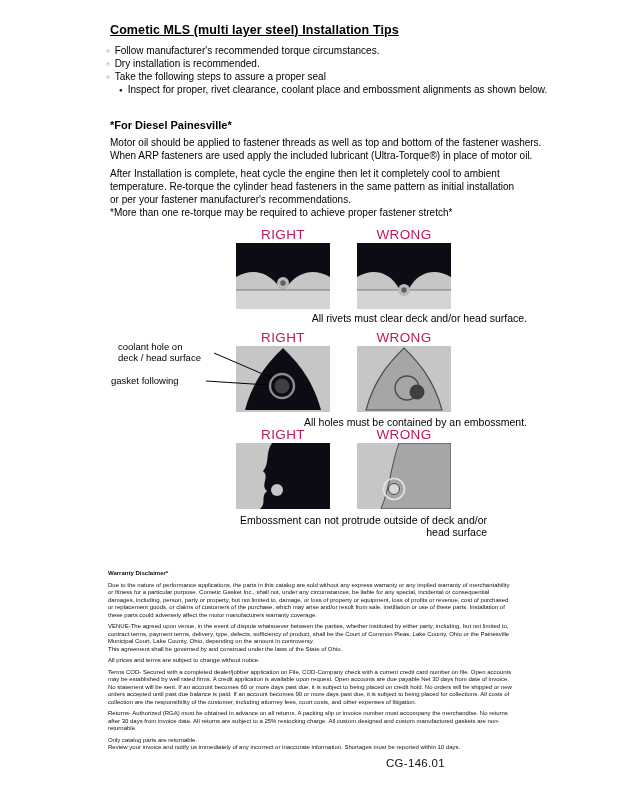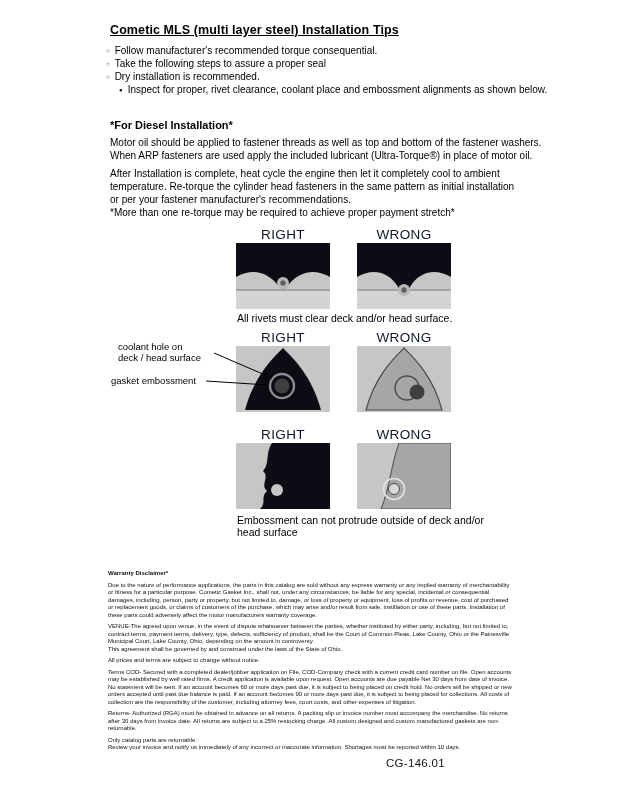--- a/index.html
+++ b/index.html
@@ -14,65 +14,65 @@
     text-decoration:underline; letter-spacing:0.1px;
   }
   .bullets { left:106px; top:44px; font-size:10px; }
   .bullet { display:flex; gap:5px; line-height:13px; align-items:flex-start; }
   .bullet::before { content:"○"; font-size:6px; line-height:13px; transform:translateY(0.5px); }
   .bullet.sub { margin-left:13px; }
   .bullet.sub::before { content:"●"; font-size:6px; }
   .heading { left:110px; top:119px; font-size:11px; font-weight:bold; }
   .para { left:110px; width:505px; font-size:10px; line-height:13px; white-space:pre-line; }
   .p1 { top:136px; } .p2 { top:167px; } .p3 { top:206px; }
-  .fig-label { width:94px; text-align:center; font-size:13.5px; color:#0f172a; letter-spacing:0.4px; }
+  .fig-label { width:94px; text-align:center; font-size:13.5px; color:#be185d; letter-spacing:0.4px; }
   .col-right { left:236px; } .col-wrong { left:357px; }
   .row1-lab { top:227px; } .row2-lab { top:330px; } .row3-lab { top:427px; }
   .panel { width:94px; height:66px; }
   .row1-pan { top:243px; } .row2-pan { top:346px; } .row3-pan { top:443px; }
-  .caption { left:237px; font-size:10.5px; line-height:12px; width:290px; }
+  .caption { left:237px; font-size:10.5px; line-height:12px; width:290px;text-align:right; }
   .cap1 { top:312px; } .cap2 { top:416px; } .cap3 { top:514px; width:250px; }
   .callout { font-size:9.5px; line-height:11px; width:94px; }
   .co1 { left:118px; top:341px; } .co2 { left:111px; top:375px; }
   .overlay { left:0; top:0; pointer-events:none; }
   .legal { left:108px; top:570px; width:404px; font-size:6px; line-height:7.5px; color:#111; }
   .legal .lg-head { font-weight:bold; margin-bottom:4px; }
   .legal p { margin-bottom:4px; }
   .legal p.tight { margin-bottom:0; }
   .docnum { left:386px; top:757px; font-size:11.5px; letter-spacing:0.3px; color:#111; }
 </style>
 </head>
 <body>
 
 <div class="page">
 
   <div class="abs title">Cometic MLS (multi layer steel) Installation Tips</div>
 
   <div class="abs bullets">
     <div class="bullet">
-        <span>Follow manufacturer's recommended torque consequential.</span>
+        <span>Follow manufacturer's recommended torque circumstances.</span>
+      </div>
+    <div class="bullet">
+        <span>Dry installation is recommended.</span>
       </div>
     <div class="bullet">
         <span>Take the following steps to assure a proper seal</span>
-      </div>
-    <div class="bullet">
-        <span>Dry installation is recommended.</span>
       </div>
     <div class="bullet sub">
         <span>Inspect for proper, rivet clearance, coolant place and embossment alignments as shown below.</span>
       </div>
   </div>
 
-  <div class="abs heading">*For Diesel Installation*</div>
+  <div class="abs heading">*For Diesel Painesville*</div>
   <div class="abs para p2">After Installation is complete, heat cycle the engine then let it completely cool to ambient
 temperature. Re-torque the cylinder head fasteners in the same pattern as initial installation
 or per your fastener manufacturer's recommendations.</div>
   <div class="abs para p1">Motor oil should be applied to fastener threads as well as top and bottom of the fastener washers.
 When ARP fasteners are used apply the included lubricant (Ultra-Torque®) in place of motor oil.</div>
-  <div class="abs para p3">*More than one re-torque may be required to achieve proper payment stretch*</div>
+  <div class="abs para p3">*More than one re-torque may be required to achieve proper fastener stretch*</div>
 
   <div class="abs fig-label col-right row1-lab">RIGHT</div>
   <div class="abs fig-label col-wrong row1-lab">WRONG</div>
   <svg class="abs panel col-right row1-pan" viewBox="0 0 94 66">
     <rect width="94" height="66" fill="#c6c6c6"></rect>
     <rect y="47" width="94" height="19" fill="#d4d4d4"></rect>
     <line x1="0" y1="47" x2="94" y2="47" stroke="#7a7a7a" stroke-width="1"></line>
     <path d="M0 0 H94 V34 C78 25 64 29 54 40 C51 43.5 49.5 45.5 47 45.5 C44.5 45.5 43 43.5 40 40 C30 29 16 25 0 34 Z" fill="#0c0c15"></path>
     <circle cx="47" cy="40" r="6" fill="#b9b9b9"></circle>
     <circle cx="47" cy="40" r="2.7" fill="#5f5f5f"></circle>
@@ -86,37 +86,38 @@
     <circle cx="47" cy="47" r="2.7" fill="#5f5f5f"></circle>
   </svg>
   <div class="abs caption cap1">All rivets must clear deck and/or head surface.</div>
 
   <div class="abs fig-label col-right row2-lab">RIGHT</div>
   <div class="abs fig-label col-wrong row2-lab">WRONG</div>
   <div class="abs callout co1">
     <div>coolant hole on</div>
     <div>deck / head surface</div>
   </div>
-  <div class="abs callout co2">gasket embossment</div>
+  <div class="abs callout co2">gasket following</div>
   <svg class="abs panel col-right row2-pan" viewBox="0 0 94 66">
     <rect width="94" height="66" fill="#c6c6c6"></rect>
     <path d="M47 2 C57 12 76 30 85 64 L9 64 C18 30 37 12 47 2 Z" fill="#0c0c15"></path>
     <circle cx="46" cy="40" r="12" fill="none" stroke="#8d8d8d" stroke-width="2.4"></circle>
     <circle cx="46" cy="40" r="7.5" fill="#3f3f3f"></circle>
   </svg>
   <svg class="abs panel col-wrong row2-pan" viewBox="0 0 94 66">
     <rect width="94" height="66" fill="#c6c6c6"></rect>
     <path d="M47 2 C57 12 76 30 85 64 L9 64 C18 30 37 12 47 2 Z" fill="#a6a6a6" stroke="#4a4a4a" stroke-width="1.2"></path>
     <circle cx="50" cy="42" r="12" fill="none" stroke="#4a4a4a" stroke-width="1.4"></circle>
     <circle cx="60" cy="46" r="7.5" fill="#3f3f3f"></circle>
   </svg>
   <svg class="abs overlay" width="618" height="800">
     <line x1="214" y1="353" x2="272" y2="378" stroke="#000" stroke-width="1"></line>
     <line x1="206" y1="381" x2="268" y2="385" stroke="#000" stroke-width="1"></line>
   </svg>
+  <div class="abs caption cap2">All holes must be contained by an embossment.</div>
 
   <div class="abs fig-label col-right row3-lab">RIGHT</div>
   <div class="abs fig-label col-wrong row3-lab">WRONG</div>
   <svg class="abs panel col-right row3-pan" viewBox="0 0 94 66">
     <rect width="94" height="66" fill="#c6c6c6"></rect>
     <path d="M36 0 H94 V66 H24 C31 60 24 54 31 48 C24 42 34 34 27 28 C34 20 29 10 36 0 Z" fill="#0c0c15"></path>
     <circle cx="41" cy="47" r="6" fill="#c6c6c6"></circle>
   </svg>
   <svg class="abs panel col-wrong row3-pan" viewBox="0 0 94 66">
     <rect width="94" height="66" fill="#c6c6c6"></rect>

